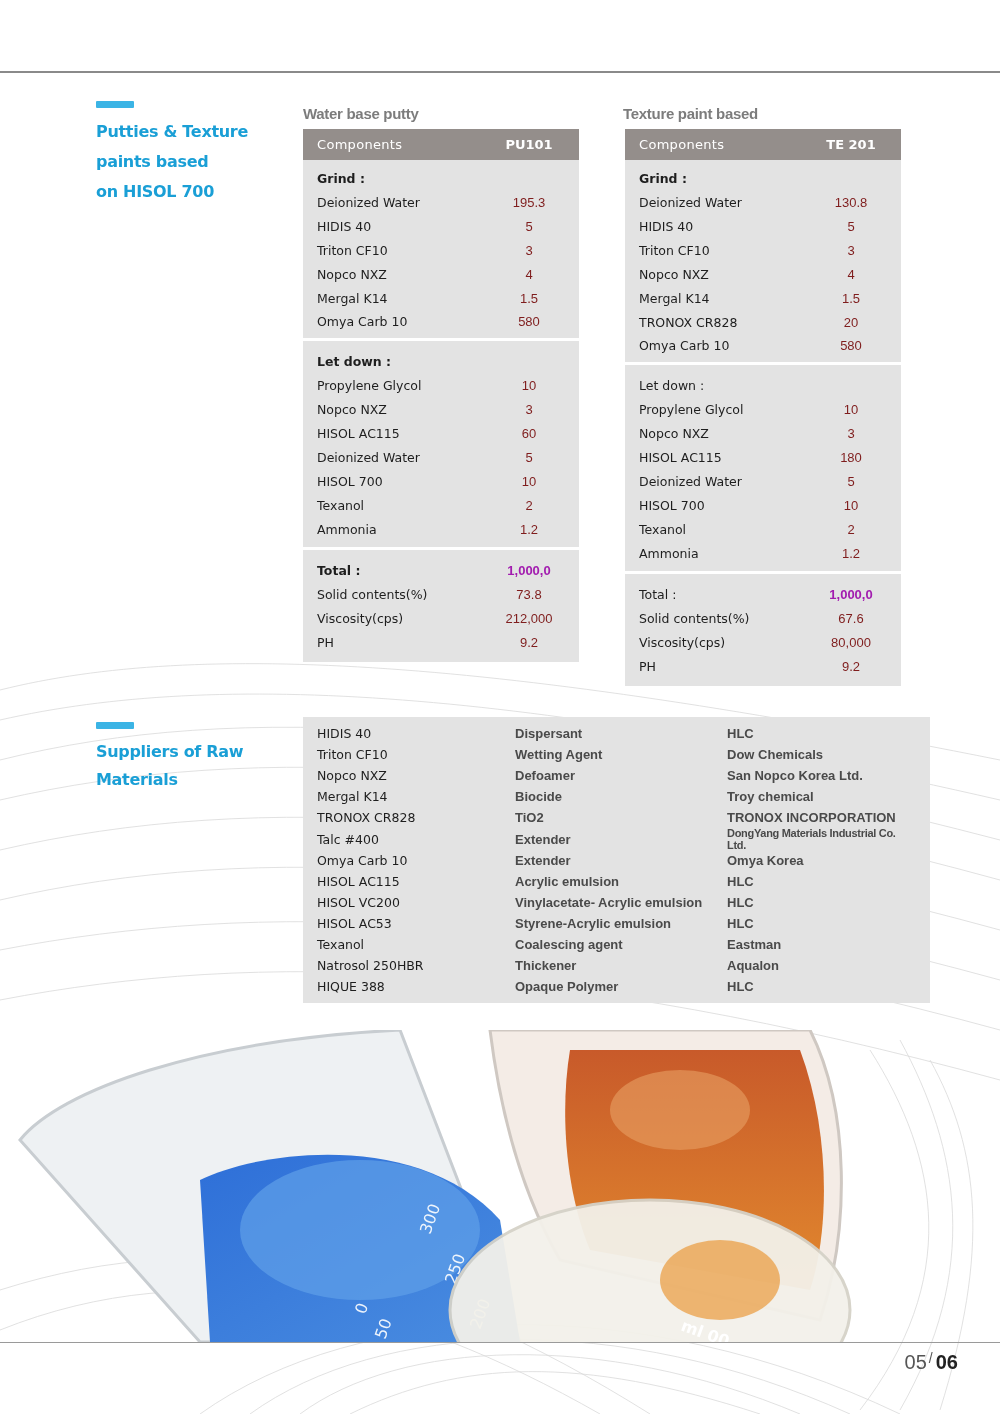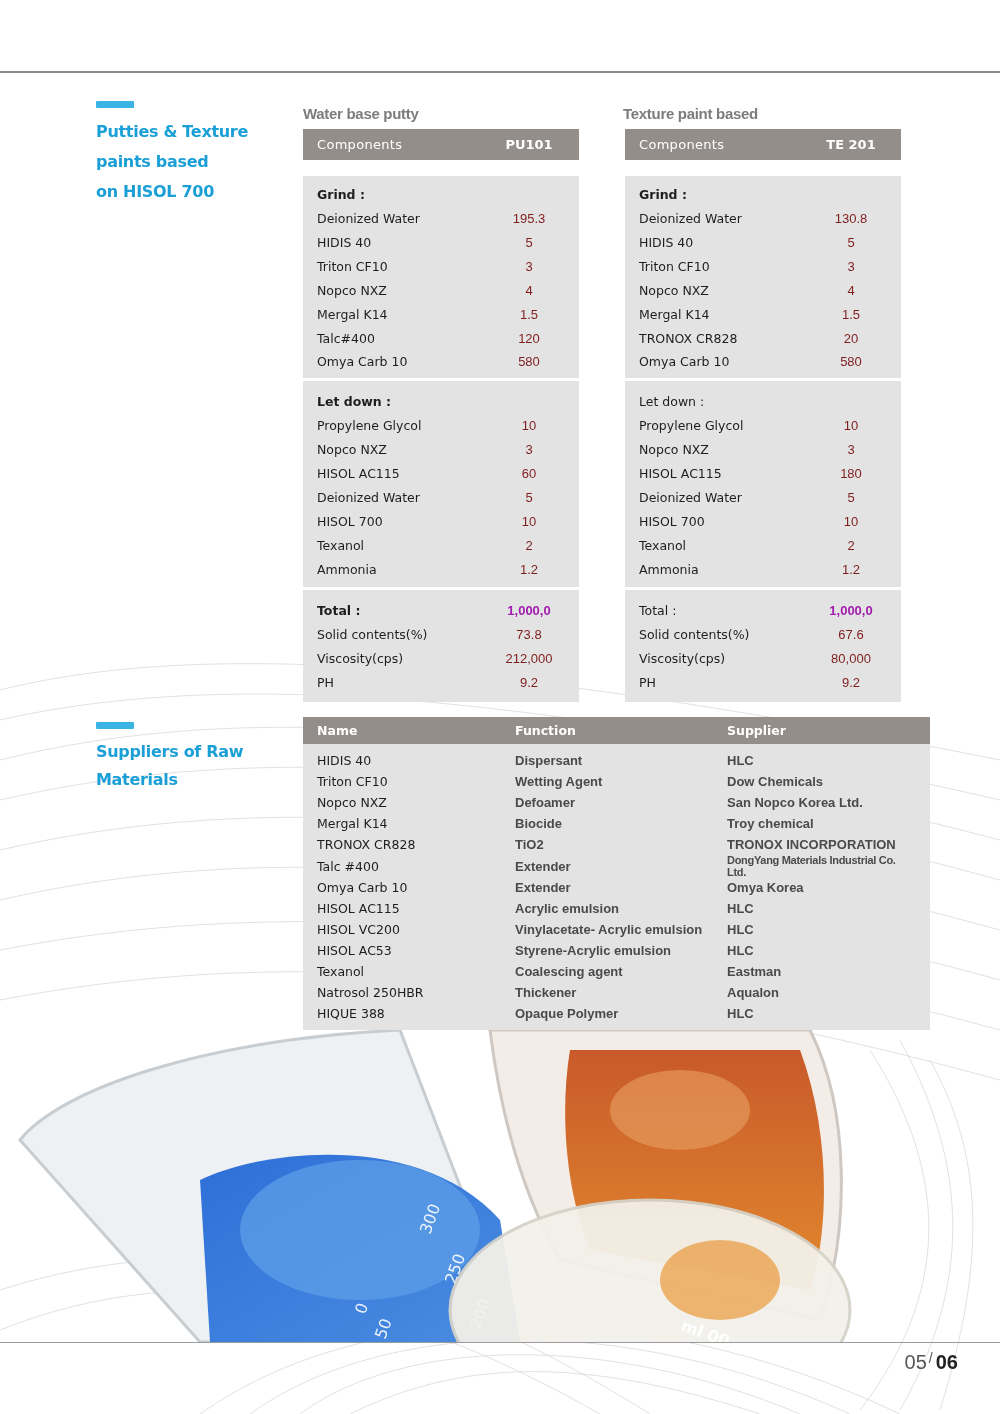--- a/index.html
+++ b/index.html
@@ -19,21 +19,21 @@
     .section-title { position: absolute; color: #1a9fd6; font-family: "DejaVu Sans", sans-serif; font-weight: bold; font-size: 16px; line-height: 30px; letter-spacing: -0.3px; }
     .section-title span { display: block; }
 
     .table-caption { position: absolute; font-size: 15px; color: #7c7c7c; font-weight: bold; letter-spacing: -0.3px; font-family: "Liberation Sans", sans-serif; }
 
     .formula { position: absolute; width: 276px; }
     .formula .hdr { height: 31px; background: #948e8b; color: #ffffff; font-size: 13px; display: flex; align-items: center; padding: 0 14px; }
     .formula .hdr .hname { flex: 1; letter-spacing: 0.3px; }
     .formula .hdr .hval { width: 72px; text-align: center; font-weight: bold; }
     .formula .block { background: #e3e3e3; padding: 8px 14px 6px 14px; margin-top: 3px; }
-    .formula .block.first { margin-top: 16px; }
+    .formula .block.first { margin-top: 0; }
     .formula .row { display: flex; height: 24px; align-items: center; font-size: 12.5px; }
     .formula .row .n { flex: 1; color: #1e1e1e; }
     .formula .row .v { width: 72px; text-align: center; color: #7f1d1d; font-family: "Liberation Sans", sans-serif; font-size: 13px; }
     .formula .row.label .n { font-weight: bold; }
     .formula .row .v.bold { font-weight: bold; color: #a21caf; }
 
     .suppliers { position: absolute; left: 303px; top: 717px; width: 627px; }
     .suppliers .hdr { height: 27px; background: #948e8b; color: #ffffff; font-weight: bold; font-size: 12.5px; display: flex; align-items: center; padding: 0 14px; }
     .suppliers .body { background: #e3e3e3; padding: 6px 14px 6px 14px; }
     .suppliers .c1 { width: 198px; }
@@ -105,24 +105,20 @@
         <span class="v">3</span>
       </div>
     <div class="row">
         <span class="n">Nopco NXZ</span>
         <span class="v">4</span>
       </div>
     <div class="row">
         <span class="n">Mergal K14</span>
         <span class="v">1.5</span>
       </div>
-    <div class="row">
-        <span class="n">Talc#400</span>
-        <span class="v">120</span>
-      </div>
     <div class="row" style="height:22px;">
         <span class="n">Omya Carb 10</span>
         <span class="v">580</span>
       </div>
   </div>
   <div class="block">
     <div class="row label">
         <span class="n">Let down :</span>
       </div>
     <div class="row">
@@ -298,25 +294,20 @@
   <path d="M490 0 L 810 0 C 850 80, 850 200, 820 290 L 560 230 C 520 160, 500 80, 490 0 Z" fill="#f4ece6" stroke="#cfc8c2" stroke-width="3"></path>
   <path d="M570 20 L 800 20 C 830 100, 830 200, 810 260 L 590 220 C 565 160, 560 80, 570 20 Z" fill="url(#orangeLiq)"></path>
   <ellipse cx="680" cy="80" rx="70" ry="40" fill="#e8a064" opacity="0.6"></ellipse>
 
   <ellipse cx="650" cy="280" rx="200" ry="110" fill="#f3f1ea" stroke="#d5d2c8" stroke-width="3" opacity="0.95"></ellipse>
   <ellipse cx="720" cy="250" rx="60" ry="40" fill="#e99a3c" opacity="0.7"></ellipse>
   <text x="680" y="300" fill="#ffffff" font-family="DejaVu Sans, sans-serif" font-size="16" font-weight="bold" transform="rotate(20 680 300)">ml 00</text>
 </svg>
 
 <div class="suppliers">
-  <div class="hdr">
-    <span class="c1">Name</span>
-    <span class="c2">Function</span>
-    <span class="c3">Supplier</span>
-  </div>
   <div class="body">
     <div class="srow">
         <span class="c1">HIDIS 40</span>
         <span class="c2">Dispersant</span>
         <span class="c3">HLC</span>
       </div>
     <div class="srow">
         <span class="c1">Triton CF10</span>
         <span class="c2">Wetting Agent</span>
         <span class="c3">Dow Chemicals</span>

